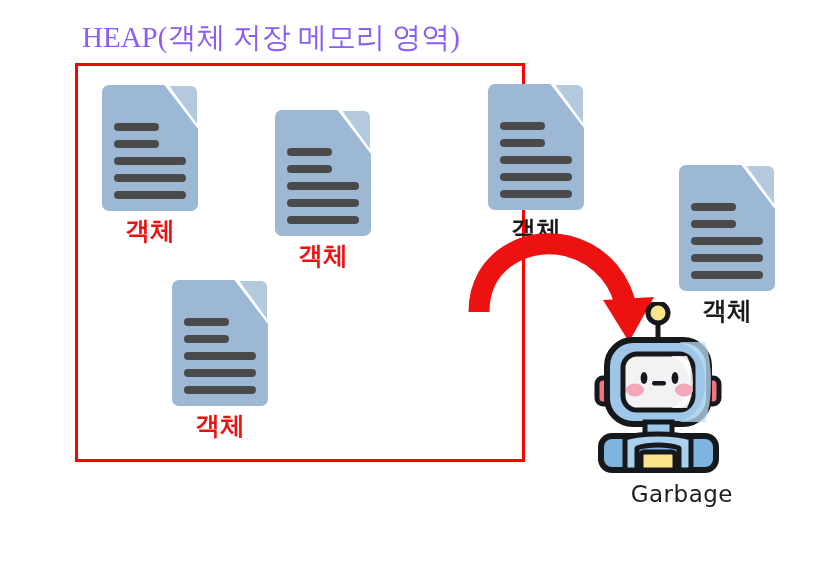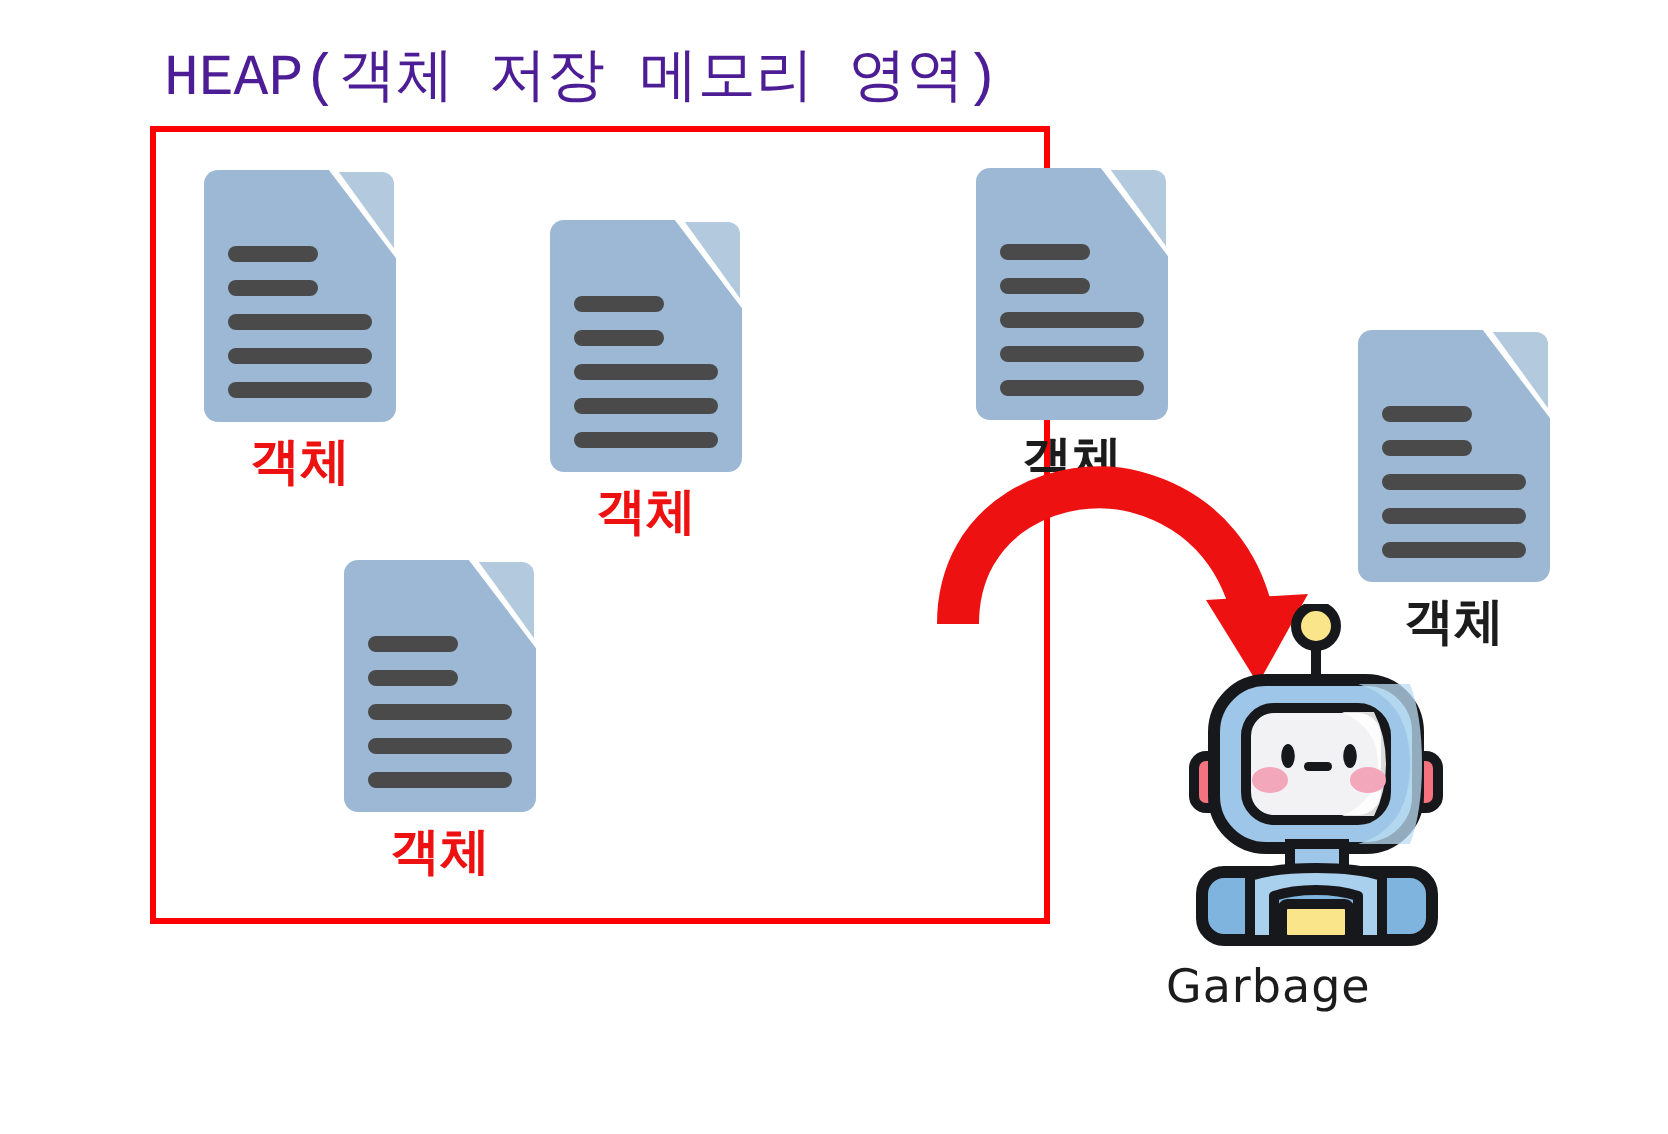--- a/index.html
+++ b/index.html
@@ -15,24 +15,24 @@
     background: #ffffff;
     overflow: hidden;
     font-family: "DejaVu Sans", "Liberation Sans", sans-serif;
   }
 
   
   .heap-title {
     position: absolute;
     left: 82px;
     top: 18px;
-    font-family: Liberation Mono, monospace;
+    font-family: Liberation Serif, serif;
     font-size: 29px;
     font-weight: 500;
-    color: #4c1d95;
+    color: #8b5cf6;
     letter-spacing: 0px;
     white-space: nowrap;
   }
 
   
   .heap-box {
     position: absolute;
     left: 75px;
     top: 63px;
     width: 450px;
@@ -129,21 +129,21 @@
     left: 583px;
     top: 302px;
     width: 150px;
     height: 175px;
   }
   .robot-caption {
     position: absolute;
     left: 583px;
     top: 480px;
     width: 150px;
-    text-align: left;
+    text-align: right;
     font-family: "DejaVu Sans", "Liberation Sans", sans-serif;
     font-size: 23px;
     font-weight: 400;
     color: #1c1c1c;
     line-height: 1.22;
     letter-spacing: 0.5px;
   }
   .robot-caption span { display: block; }
 </style>
 </head>

